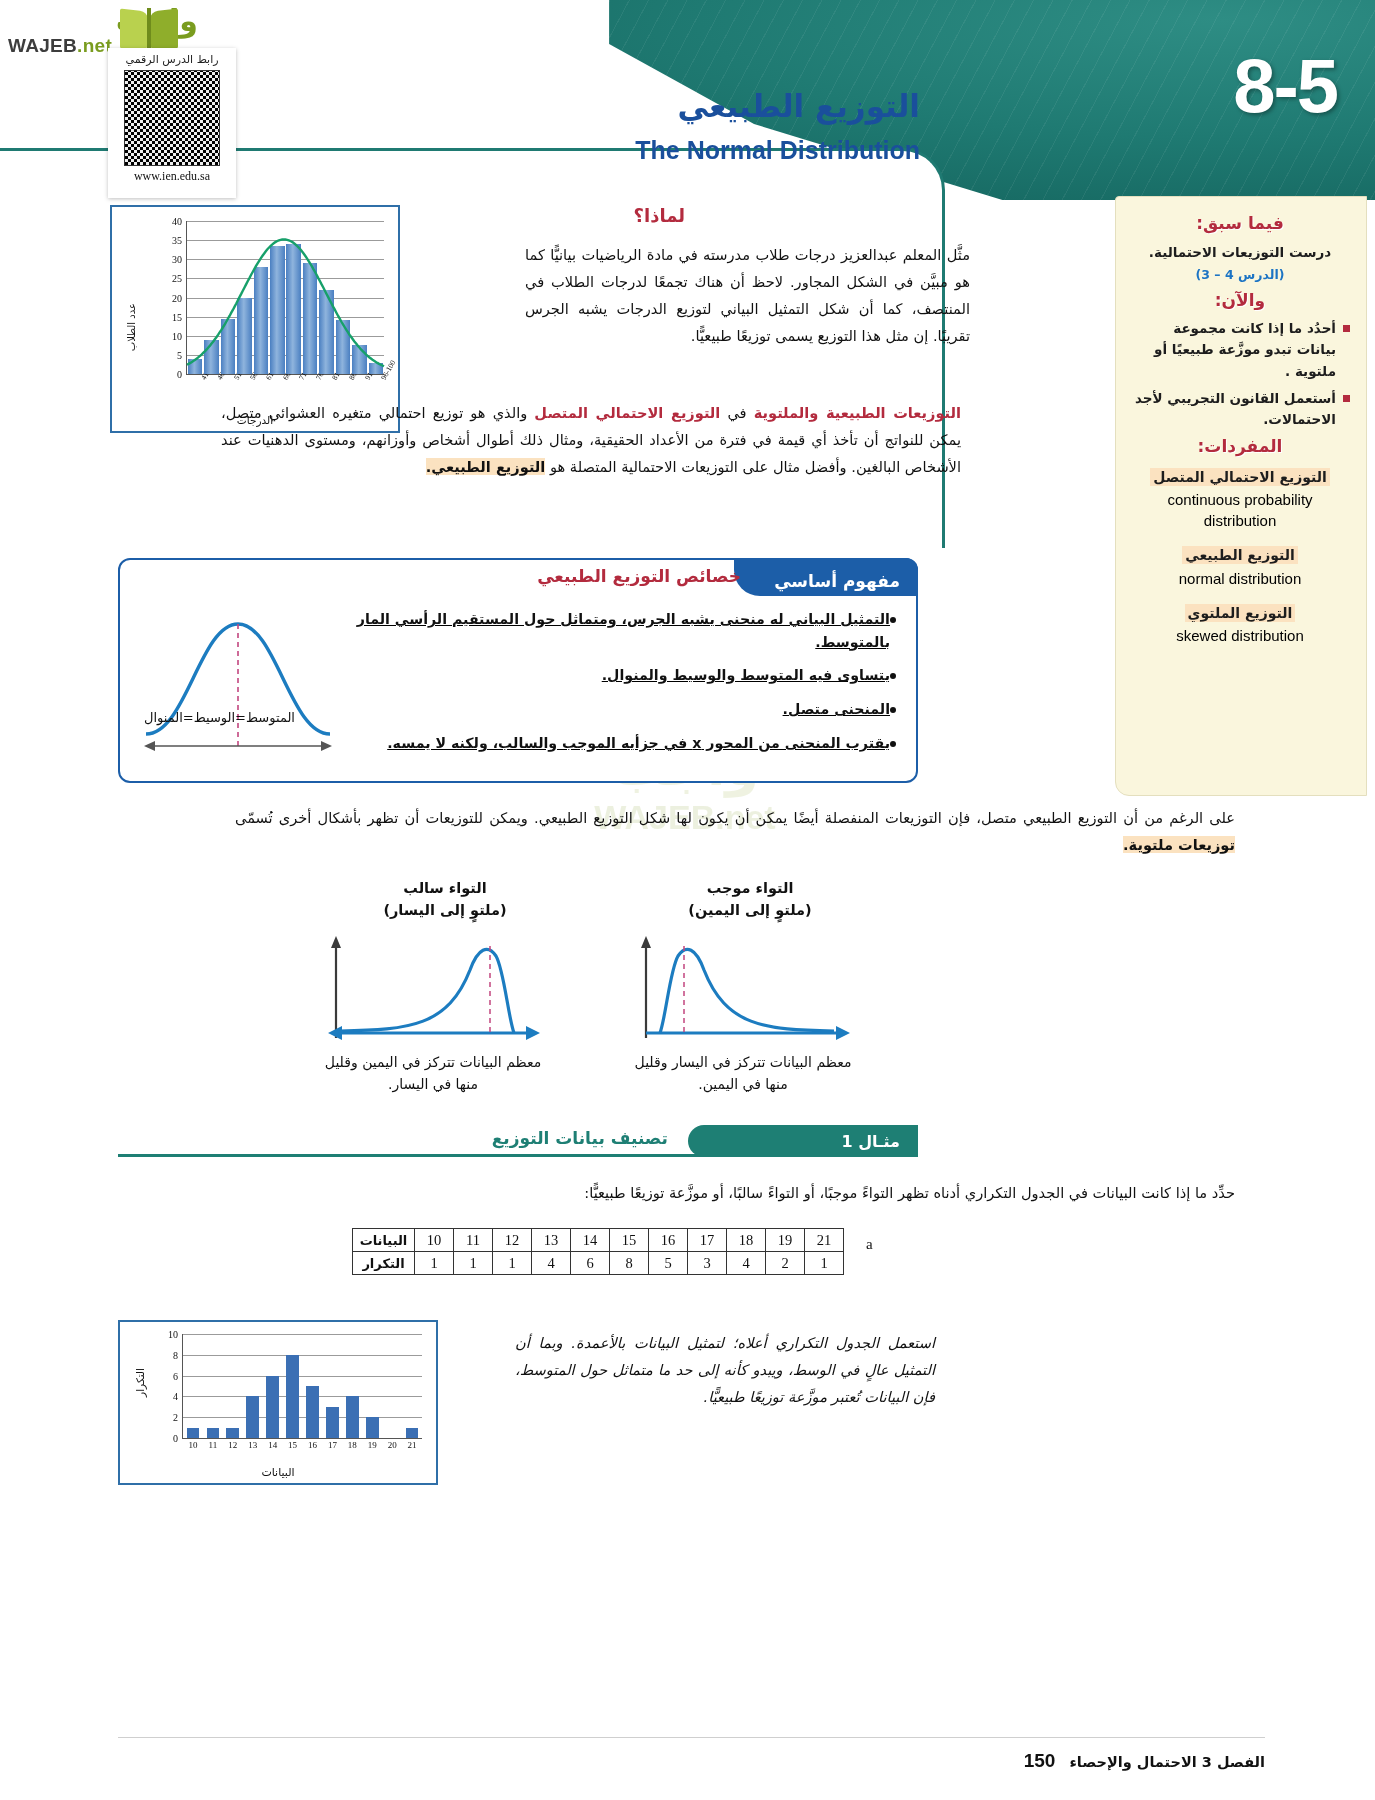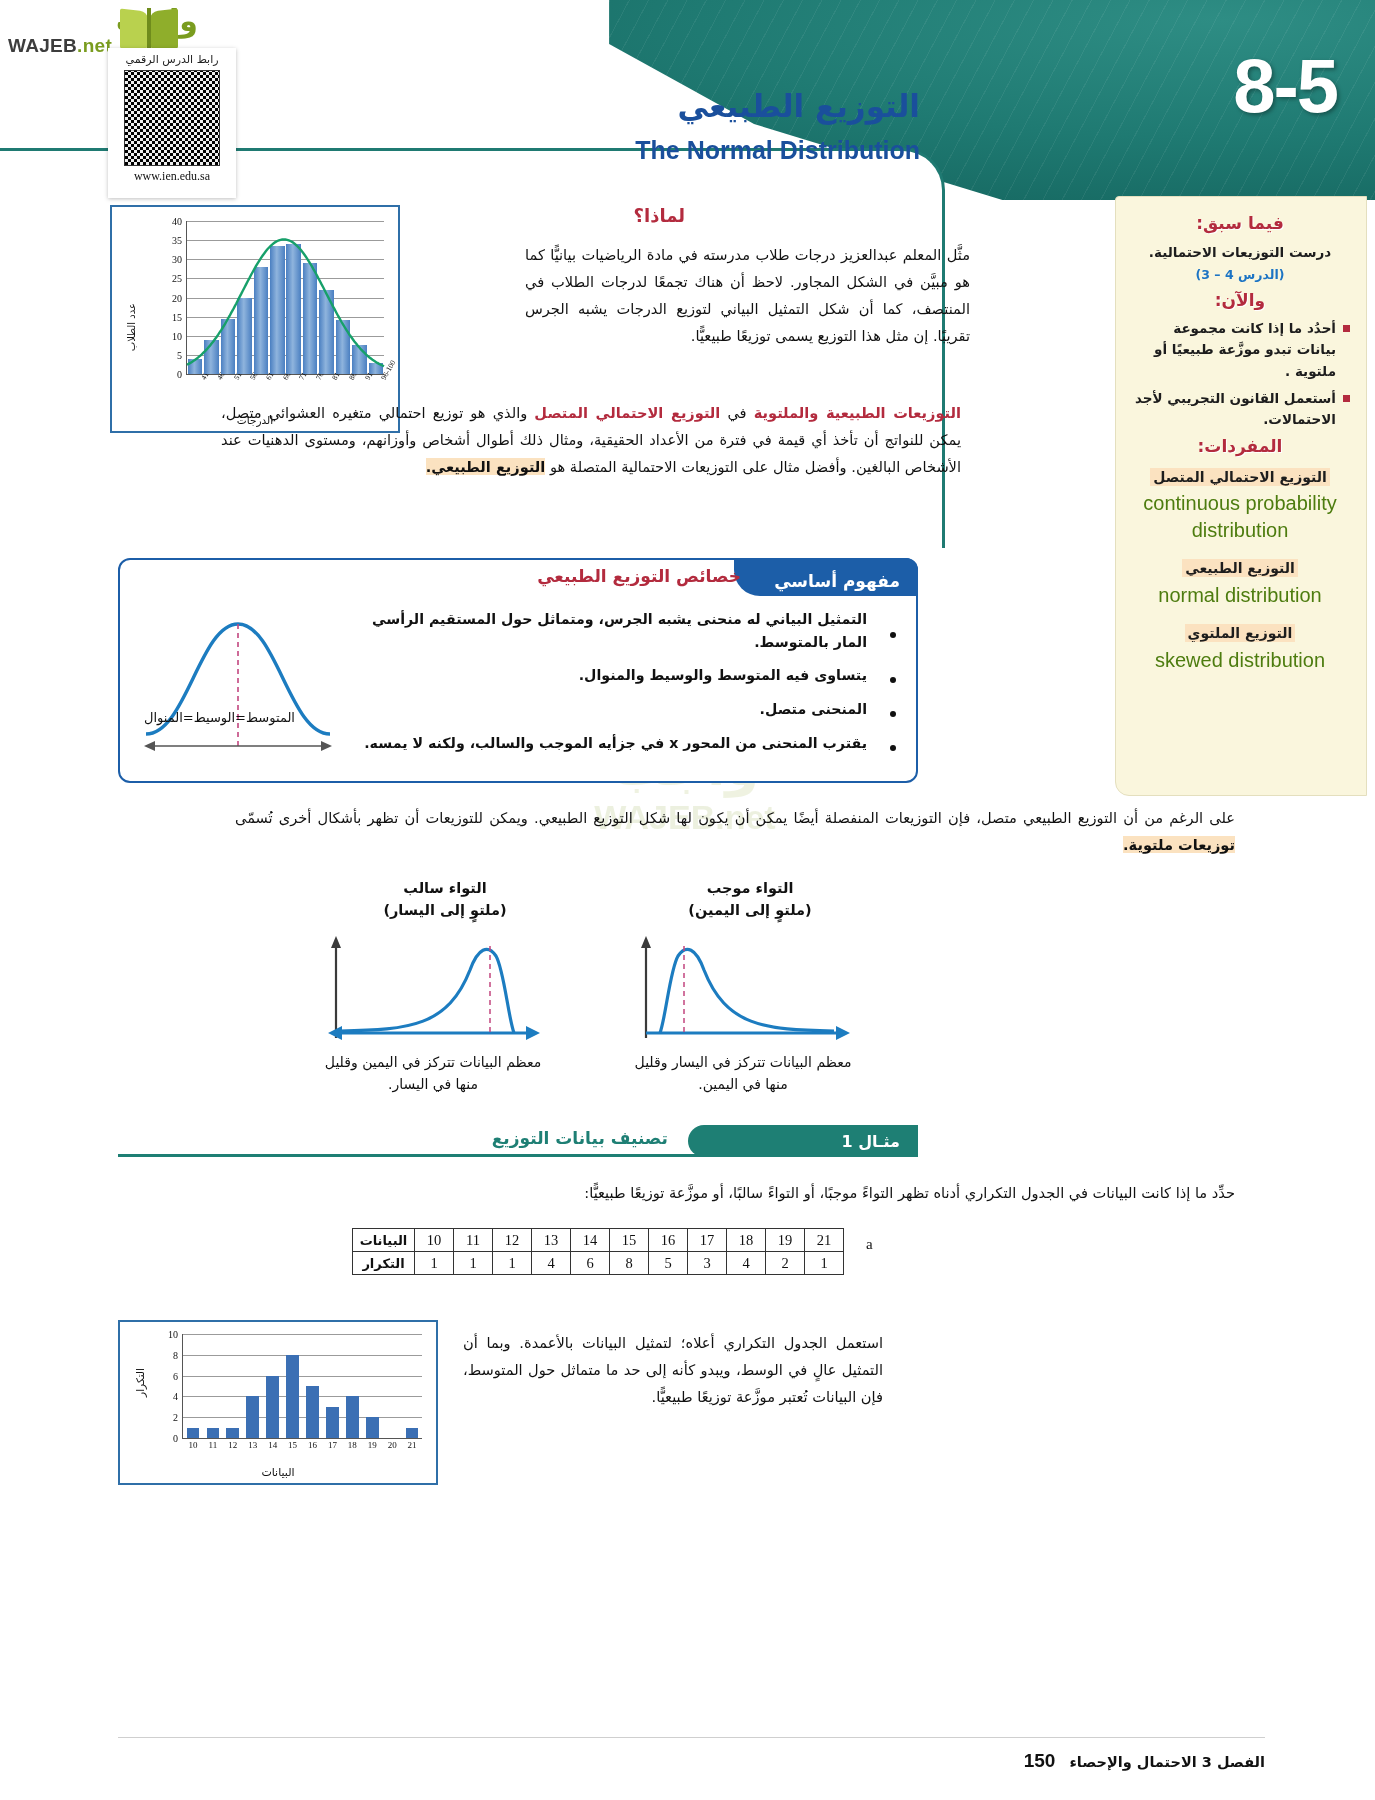--- a/index.html
+++ b/index.html
@@ -87,21 +87,21 @@
     color:#1d1d1d; font-weight:bold; text-align:center;
   }
   .sb-ref { color:#1c74c4; font-size:12.5px; font-weight:bold; }
   .sb-li { display:flex; gap:7px; margin:5px 0; align-items:flex-start; }
   .sb-li .bullet { width:7px; height:7px; background:#b32b3e; margin-top:7px; flex:0 0 7px; }
   .sb-li .txt { font-family:"DejaVu Sans", sans-serif; font-size:13.5px; font-weight:bold; line-height:1.6; color:#1d1d1d; text-align:right; }
   .vocab-ar {
     font-family:"DejaVu Sans", sans-serif; font-weight:bold; font-size:14px;
     color:#1d1d1d; background:#fbe2c0; display:inline; padding:1px 3px; line-height:1.9;
   }
-  .vocab-en { font-family:"Liberation Sans", sans-serif; font-size:20px; color:#4d7c0f; line-height:1.35; }
+  .vocab-en { font-family:"Liberation Sans", sans-serif; font-size:15px; color:#000000; line-height:1.35; }
   .vocab-block { text-align:center; margin-bottom:11px; }
 
   
   .why-head {
     position:absolute; right:690px; top:205px; direction:rtl;
     font-family:"DejaVu Sans", sans-serif; font-size:18px; font-weight:bold;
     color:#b32b3e; text-shadow:1px 1px 0 #fff;
   }
   .para {
     direction:rtl; text-align:justify;
@@ -130,21 +130,21 @@
 
   
   .kc { position:absolute; left:118px; top:558px; width:800px; height:225px;
         background:#fff; border:2px solid #1c5ea8; border-radius:12px; }
   .kc-tab { position:absolute; right:-2px; top:-2px; height:38px; background:#1c5ea8;
             border-radius:0 12px 0 26px; padding:8px 18px 0 40px; display:flex; align-items:center;
             color:#fff; font-family:"DejaVu Sans", sans-serif; font-weight:bold; font-size:17px; direction:rtl; }
   .kc-sub { position:absolute; right:175px; top:6px; font-family:"DejaVu Sans", sans-serif;
             font-weight:bold; font-size:17px; color:#b32b3e; direction:rtl; }
   .kc-list { position:absolute; right:20px; top:48px; width:540px; direction:rtl; }
-  .kc-li { display:flex; gap:23px; margin-bottom:11px; align-items:center; }
+  .kc-li { display:flex; gap:0; margin-bottom:11px; align-items:flex-start;text-decoration:underline; }
   .kc-li .dot { width:6px; height:6px; border-radius:50%; background:#111; margin-top:9px; flex:0 0 6px; }
   .kc-li .t { font-family:"DejaVu Sans", sans-serif; font-weight:bold; font-size:14.2px; line-height:1.6; color:#111; }
   .kc-fig { position:absolute; left:18px; top:46px; width:240px; height:160px; }
   .kc-cap { position:absolute; left:24px; top:150px; font-size:13px; direction:rtl;
             font-family:"DejaVu Sans", sans-serif; color:#111; }
 
   
   .skew-title { position:absolute; text-align:center; direction:rtl;
                 font-family:"DejaVu Sans", sans-serif; font-weight:bold; font-size:14.5px; color:#111; line-height:1.5; }
   .skew-cap { position:absolute; text-align:center; direction:rtl;
@@ -162,21 +162,21 @@
 
   .ex-q { position:absolute; right:140px; top:1180px; width:1000px; }
   .ex-a-mark { position:absolute; left:866px; top:1236px; direction:rtl;
                font-family:"Liberation Serif", serif; font-size:15px; color:#111; }
 
   table.freq { position:absolute; left:352px; top:1228px; border-collapse:collapse; direction:rtl; }
   table.freq td, table.freq th { border:1px solid #333; width:39px; height:23px; text-align:center;
     font-family:"Liberation Serif", serif; font-size:14.5px; color:#111; background:#fff; font-weight:normal; }
   table.freq th.rowlab { width:62px; font-family:"DejaVu Sans", sans-serif; font-size:13px; font-weight:bold; }
 
-  .ex-sol { position:absolute; right:492px; top:1330px; width:420px; }
+  .ex-sol { position:absolute; right:440px; top:1330px; width:420px;font-style:italic; }
 
   
   .chart2 { position:absolute; left:118px; top:1320px; width:320px; height:165px;
             background:#fff; border:2px solid #2f6fa8; }
   .c2-plot { position:absolute; left:62px; top:12px; right:14px; bottom:44px;
              border-left:1px solid #555; border-bottom:1px solid #555; }
   .bar2 { position:absolute; bottom:0; background:#3b6fb4; }
   .ylab2 { position:absolute; left:14px; top:46px; font-size:10.5px; direction:rtl;
            writing-mode:vertical-rl; transform:rotate(180deg); font-family:"DejaVu Sans", sans-serif; color:#111;}
   .xlab2 { position:absolute; left:0; right:0; bottom:4px; text-align:center; font-size:11px;

